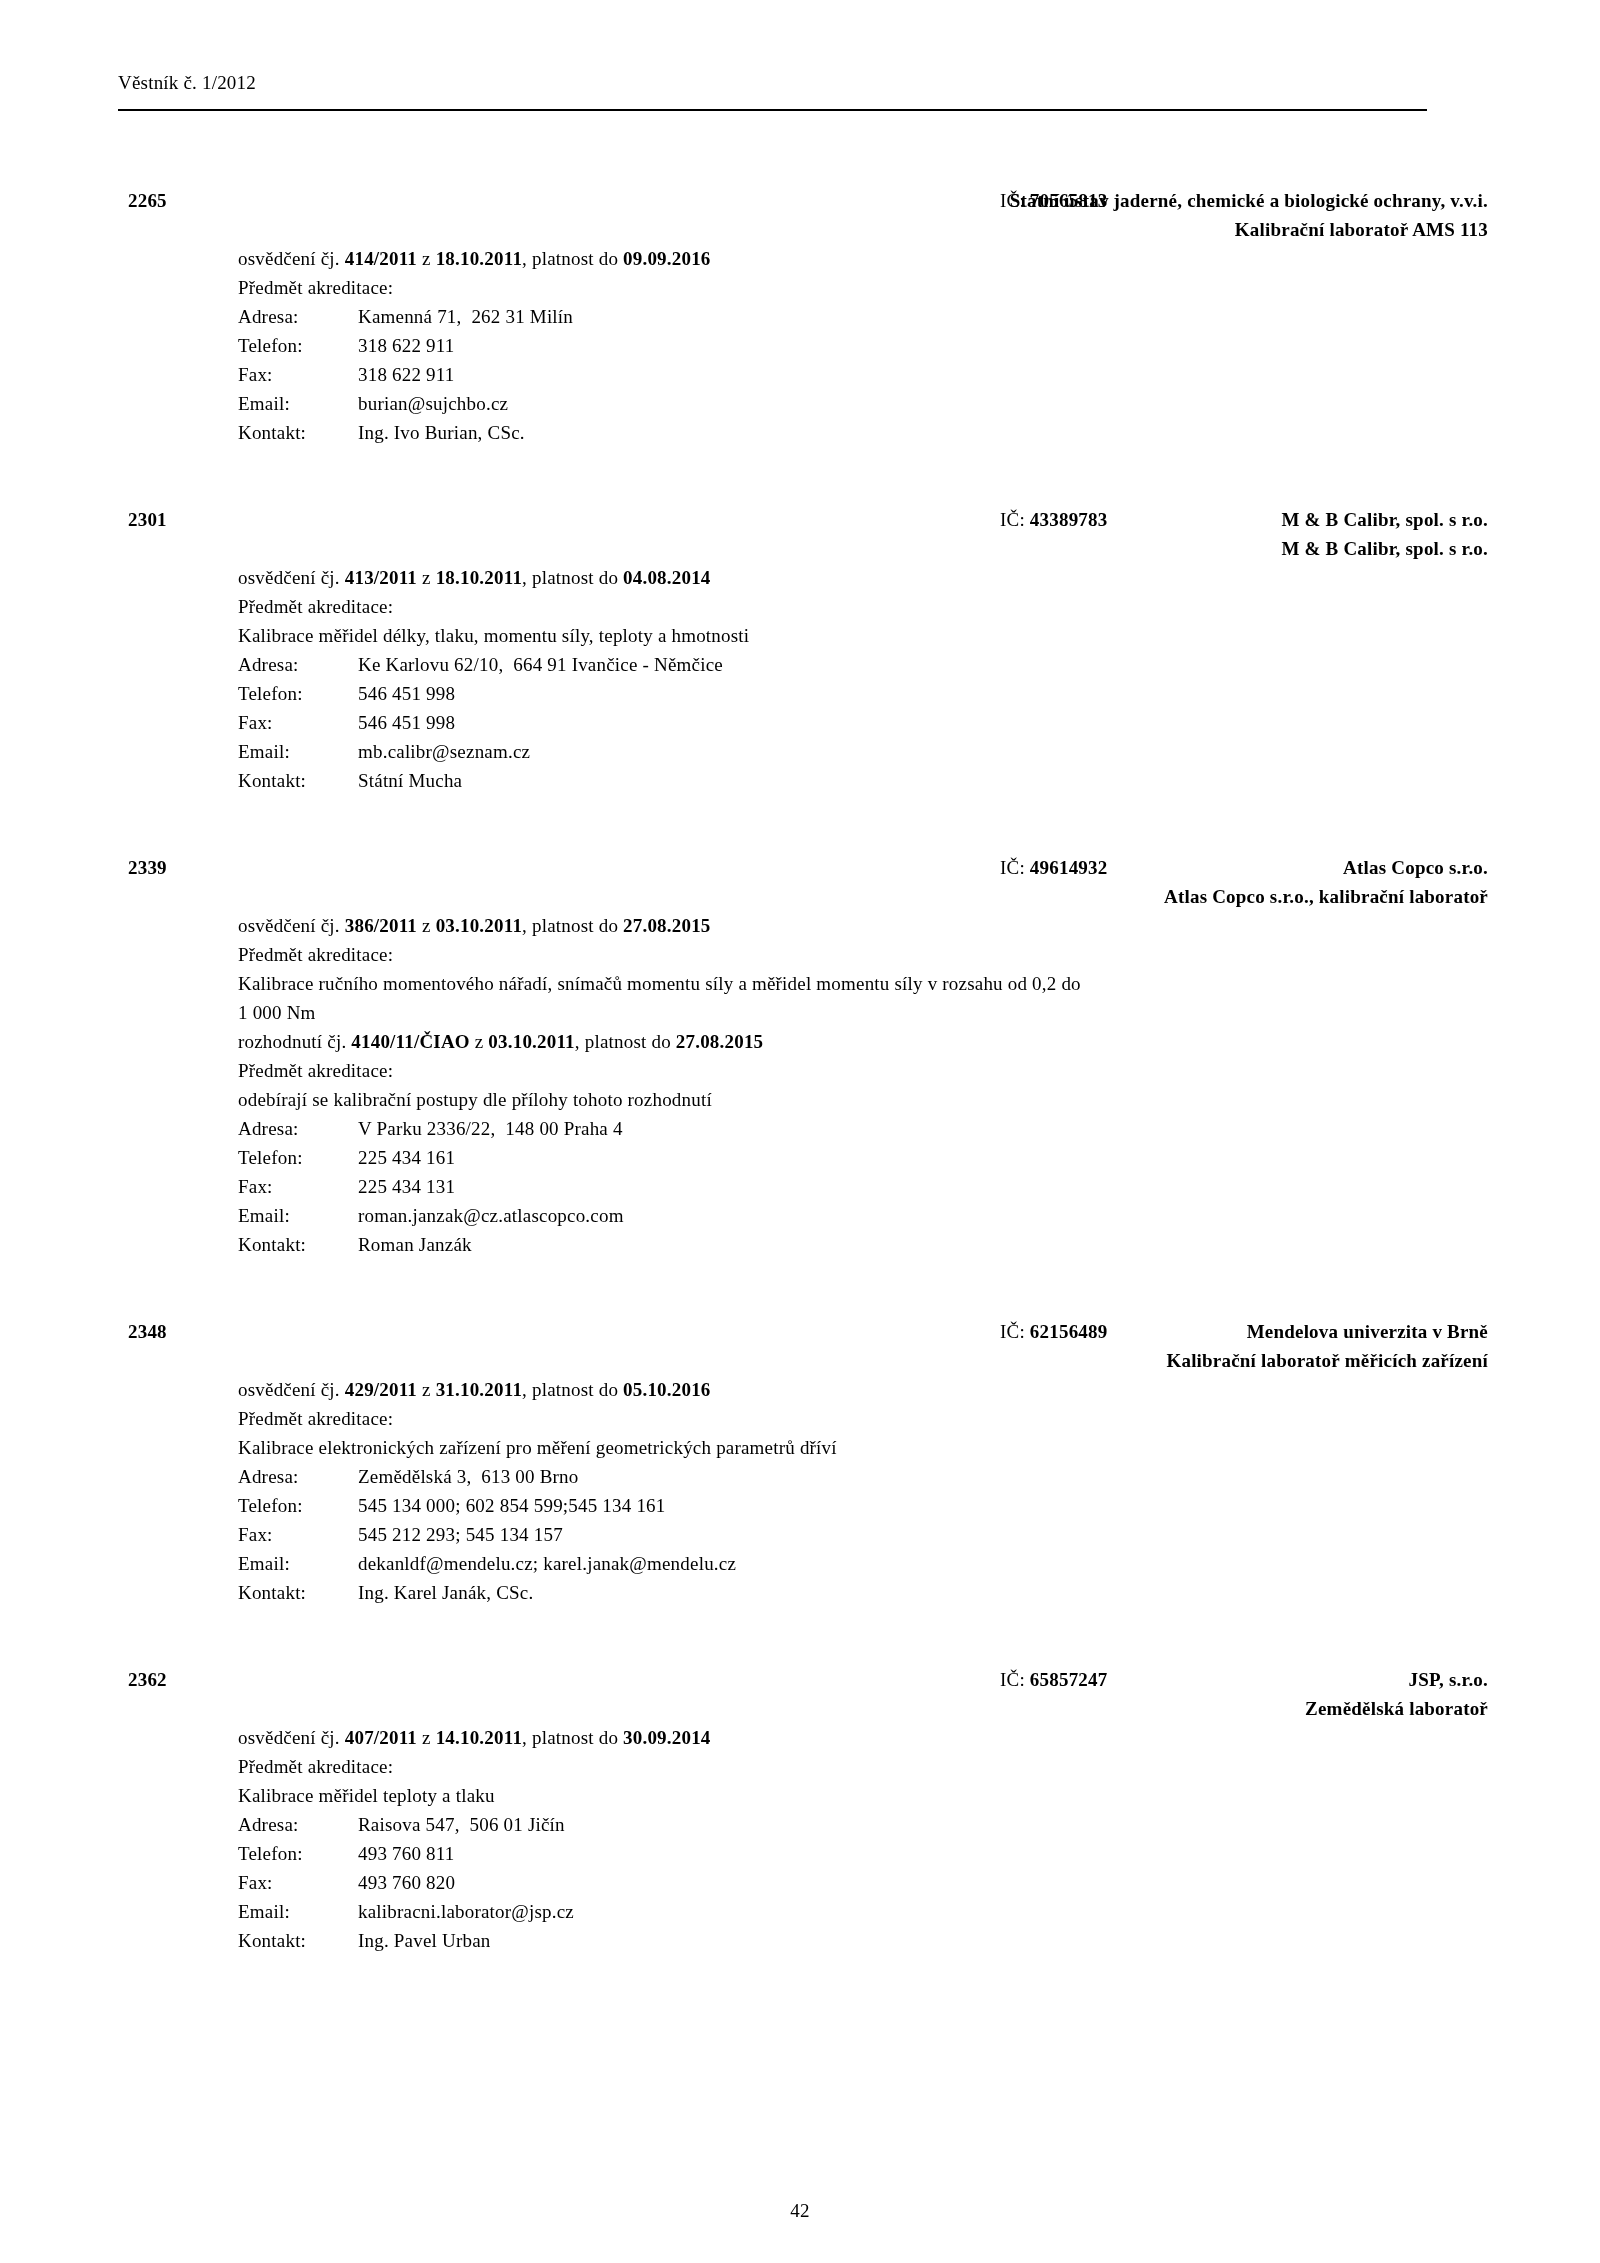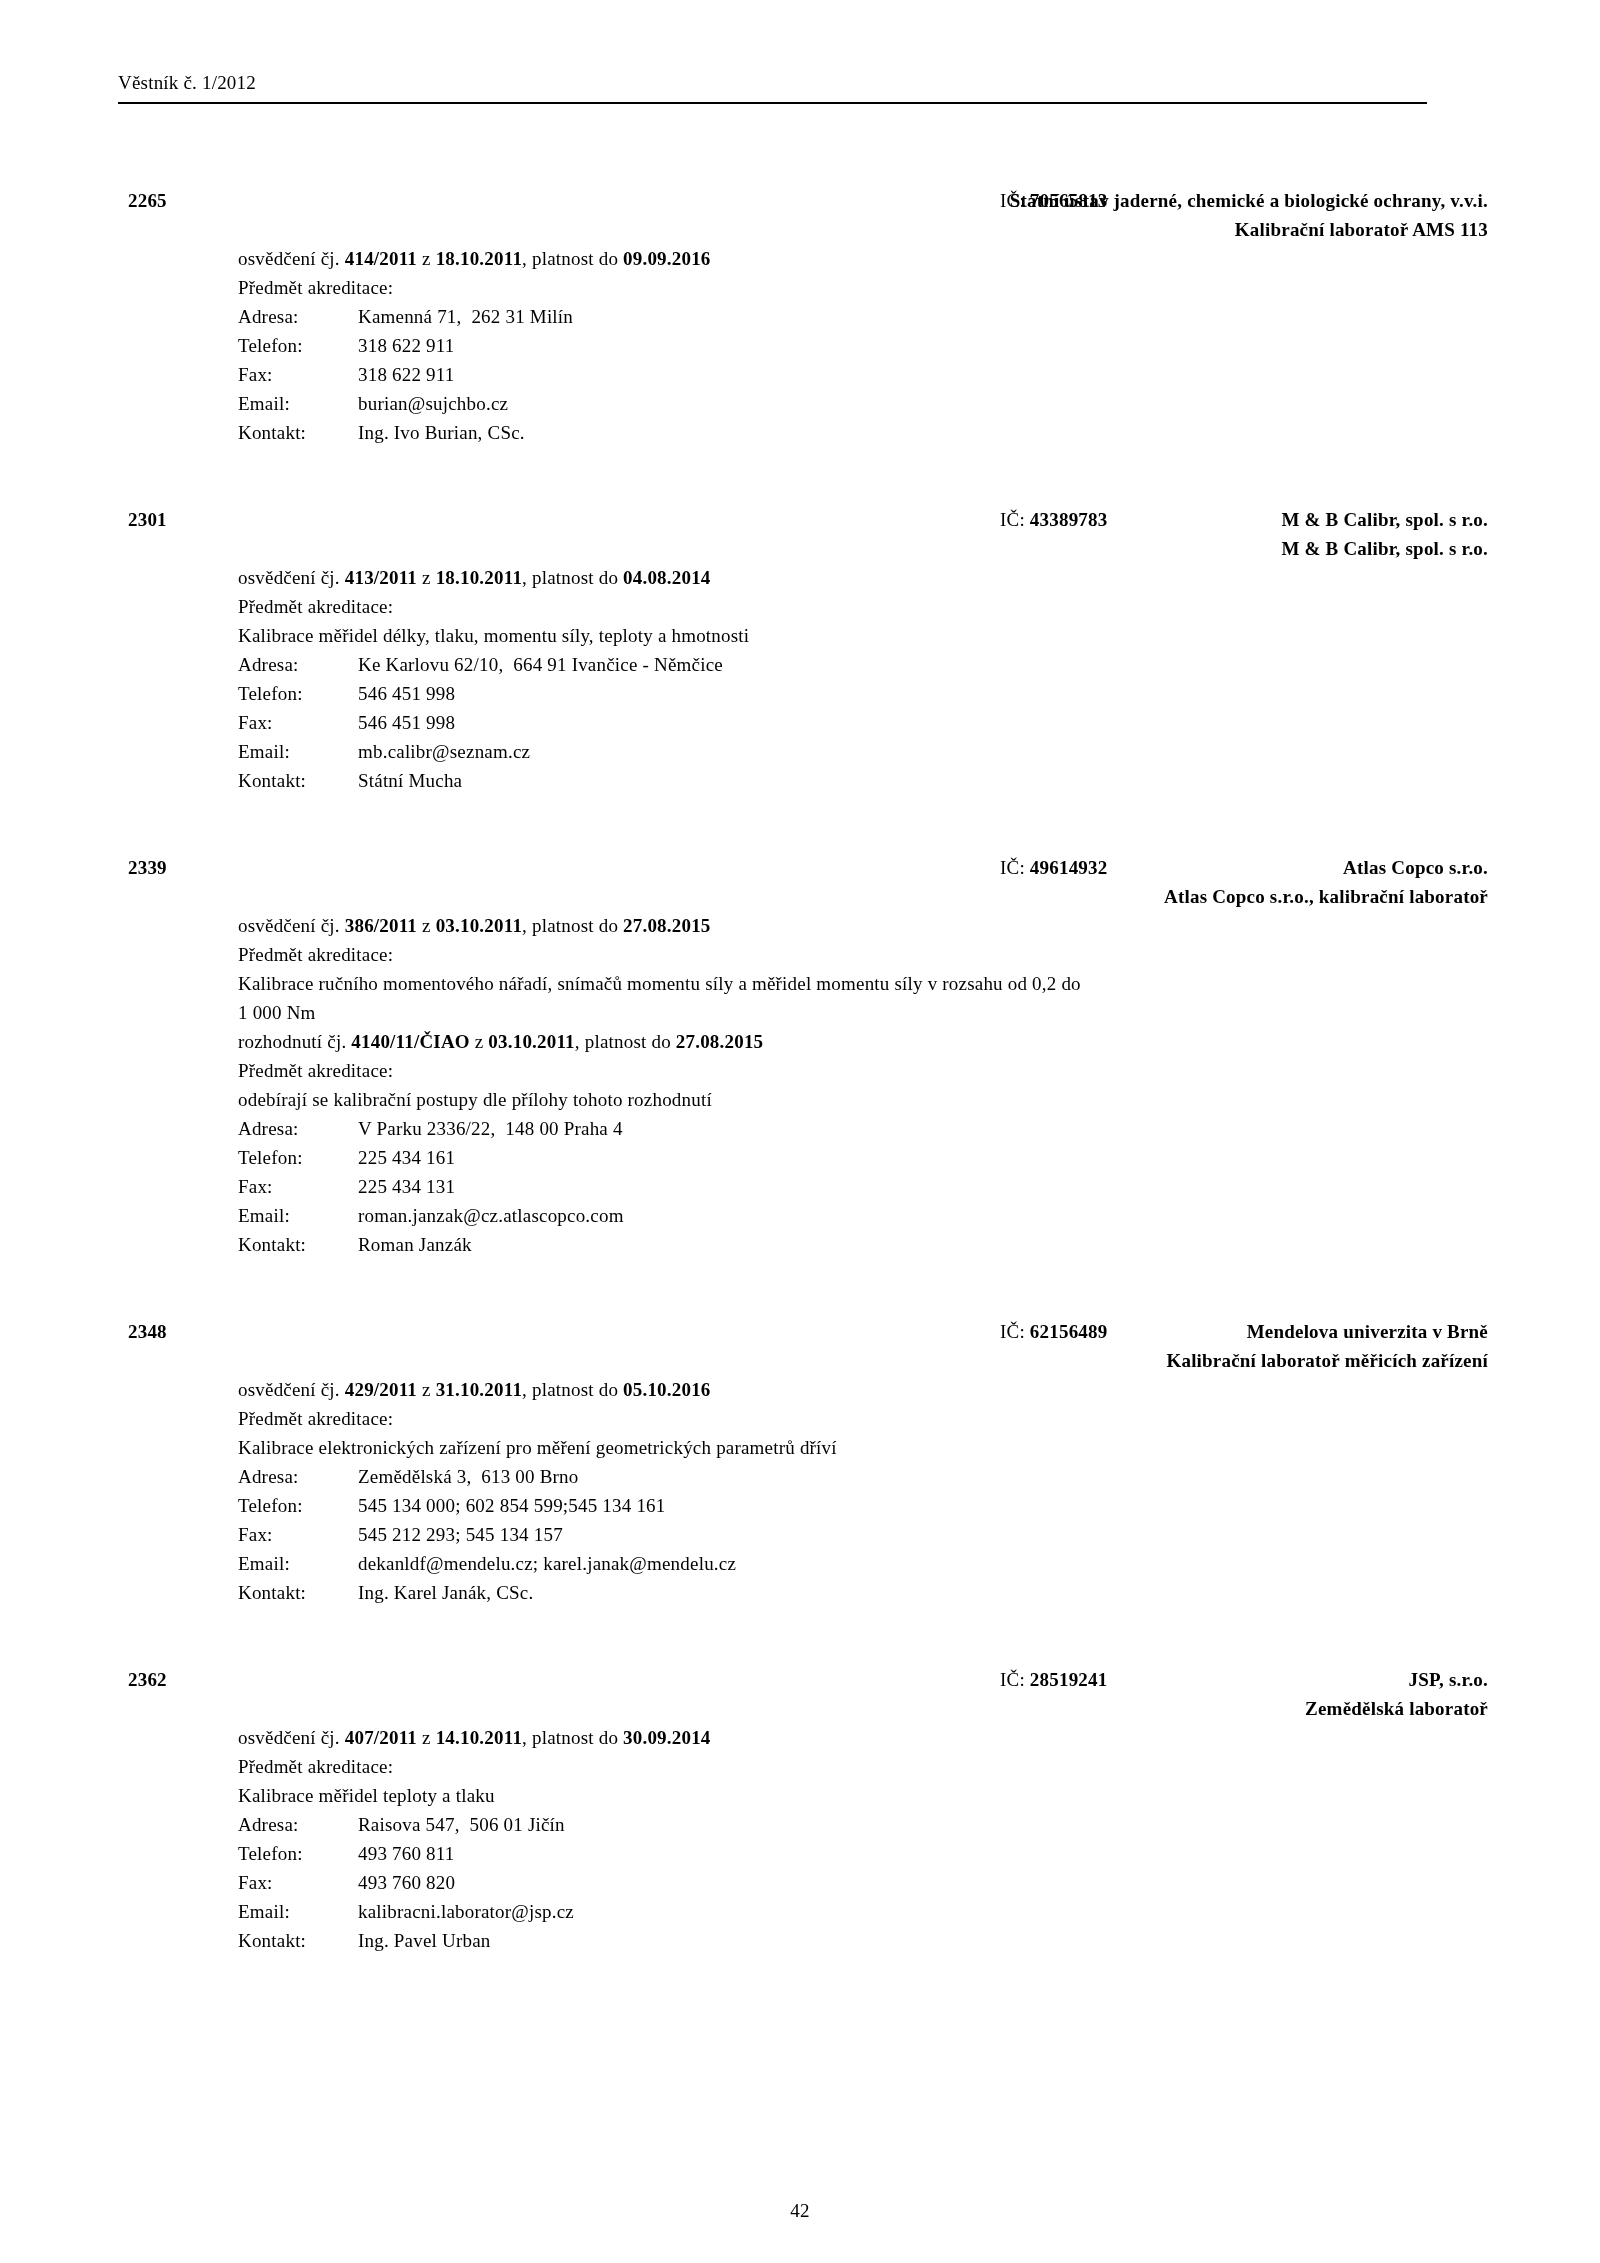--- a/index.html
+++ b/index.html
@@ -14,21 +14,21 @@
     line-height: 29px;
     letter-spacing: 0.2px;
     overflow: hidden;
   }
   .header {
     position: absolute;
     left: 118px;
     top: 68px;
     width: 1309px;
     border-bottom: 2px solid #000000;
-    padding-bottom: 5px;
+    padding-bottom: 12px;
   }
   .content {
     position: absolute;
     left: 128px;
     top: 186px;
     width: 1360px;
   }
   .entry { position: relative; padding-left: 110px; margin-bottom: 58px; }
   .entry:last-child { margin-bottom: 0; }
   .entry-id { position: absolute; left: 0; top: 0; font-weight: bold; }
@@ -228,21 +228,21 @@
 
   <div class="detail-row">
     <div class="detail-label">Kontakt:</div>
     <div class="detail-value">Ing. Karel Janák, CSc.</div>
   </div>
 </div>
   </section>
 
   <section class="entry">
     <div class="entry-id">2362</div>
-    <div class="entry-ic"><span>IČ: </span><b>28519241</b></div>
+    <div class="entry-ic"><span>IČ: </span><b>65857247</b></div>
     <div class="org-name">JSP, s.r.o.</div>
     <div class="lab-name">Zemědělská laboratoř</div>
     <div class="certs">
   <div class="cert-block">
     <div class="cert-line"><span>osvědčení čj. </span><b>407/2011</b><span> z </span><b>14.10.2011</b><span>, platnost do </span><b>30.09.2014</b></div>
     <div class="subject-label">Předmět akreditace:</div>
     <div class="subject-lines">
   <div class="subject-line">Kalibrace měřidel teploty a tlaku</div>
 </div>
   </div>

